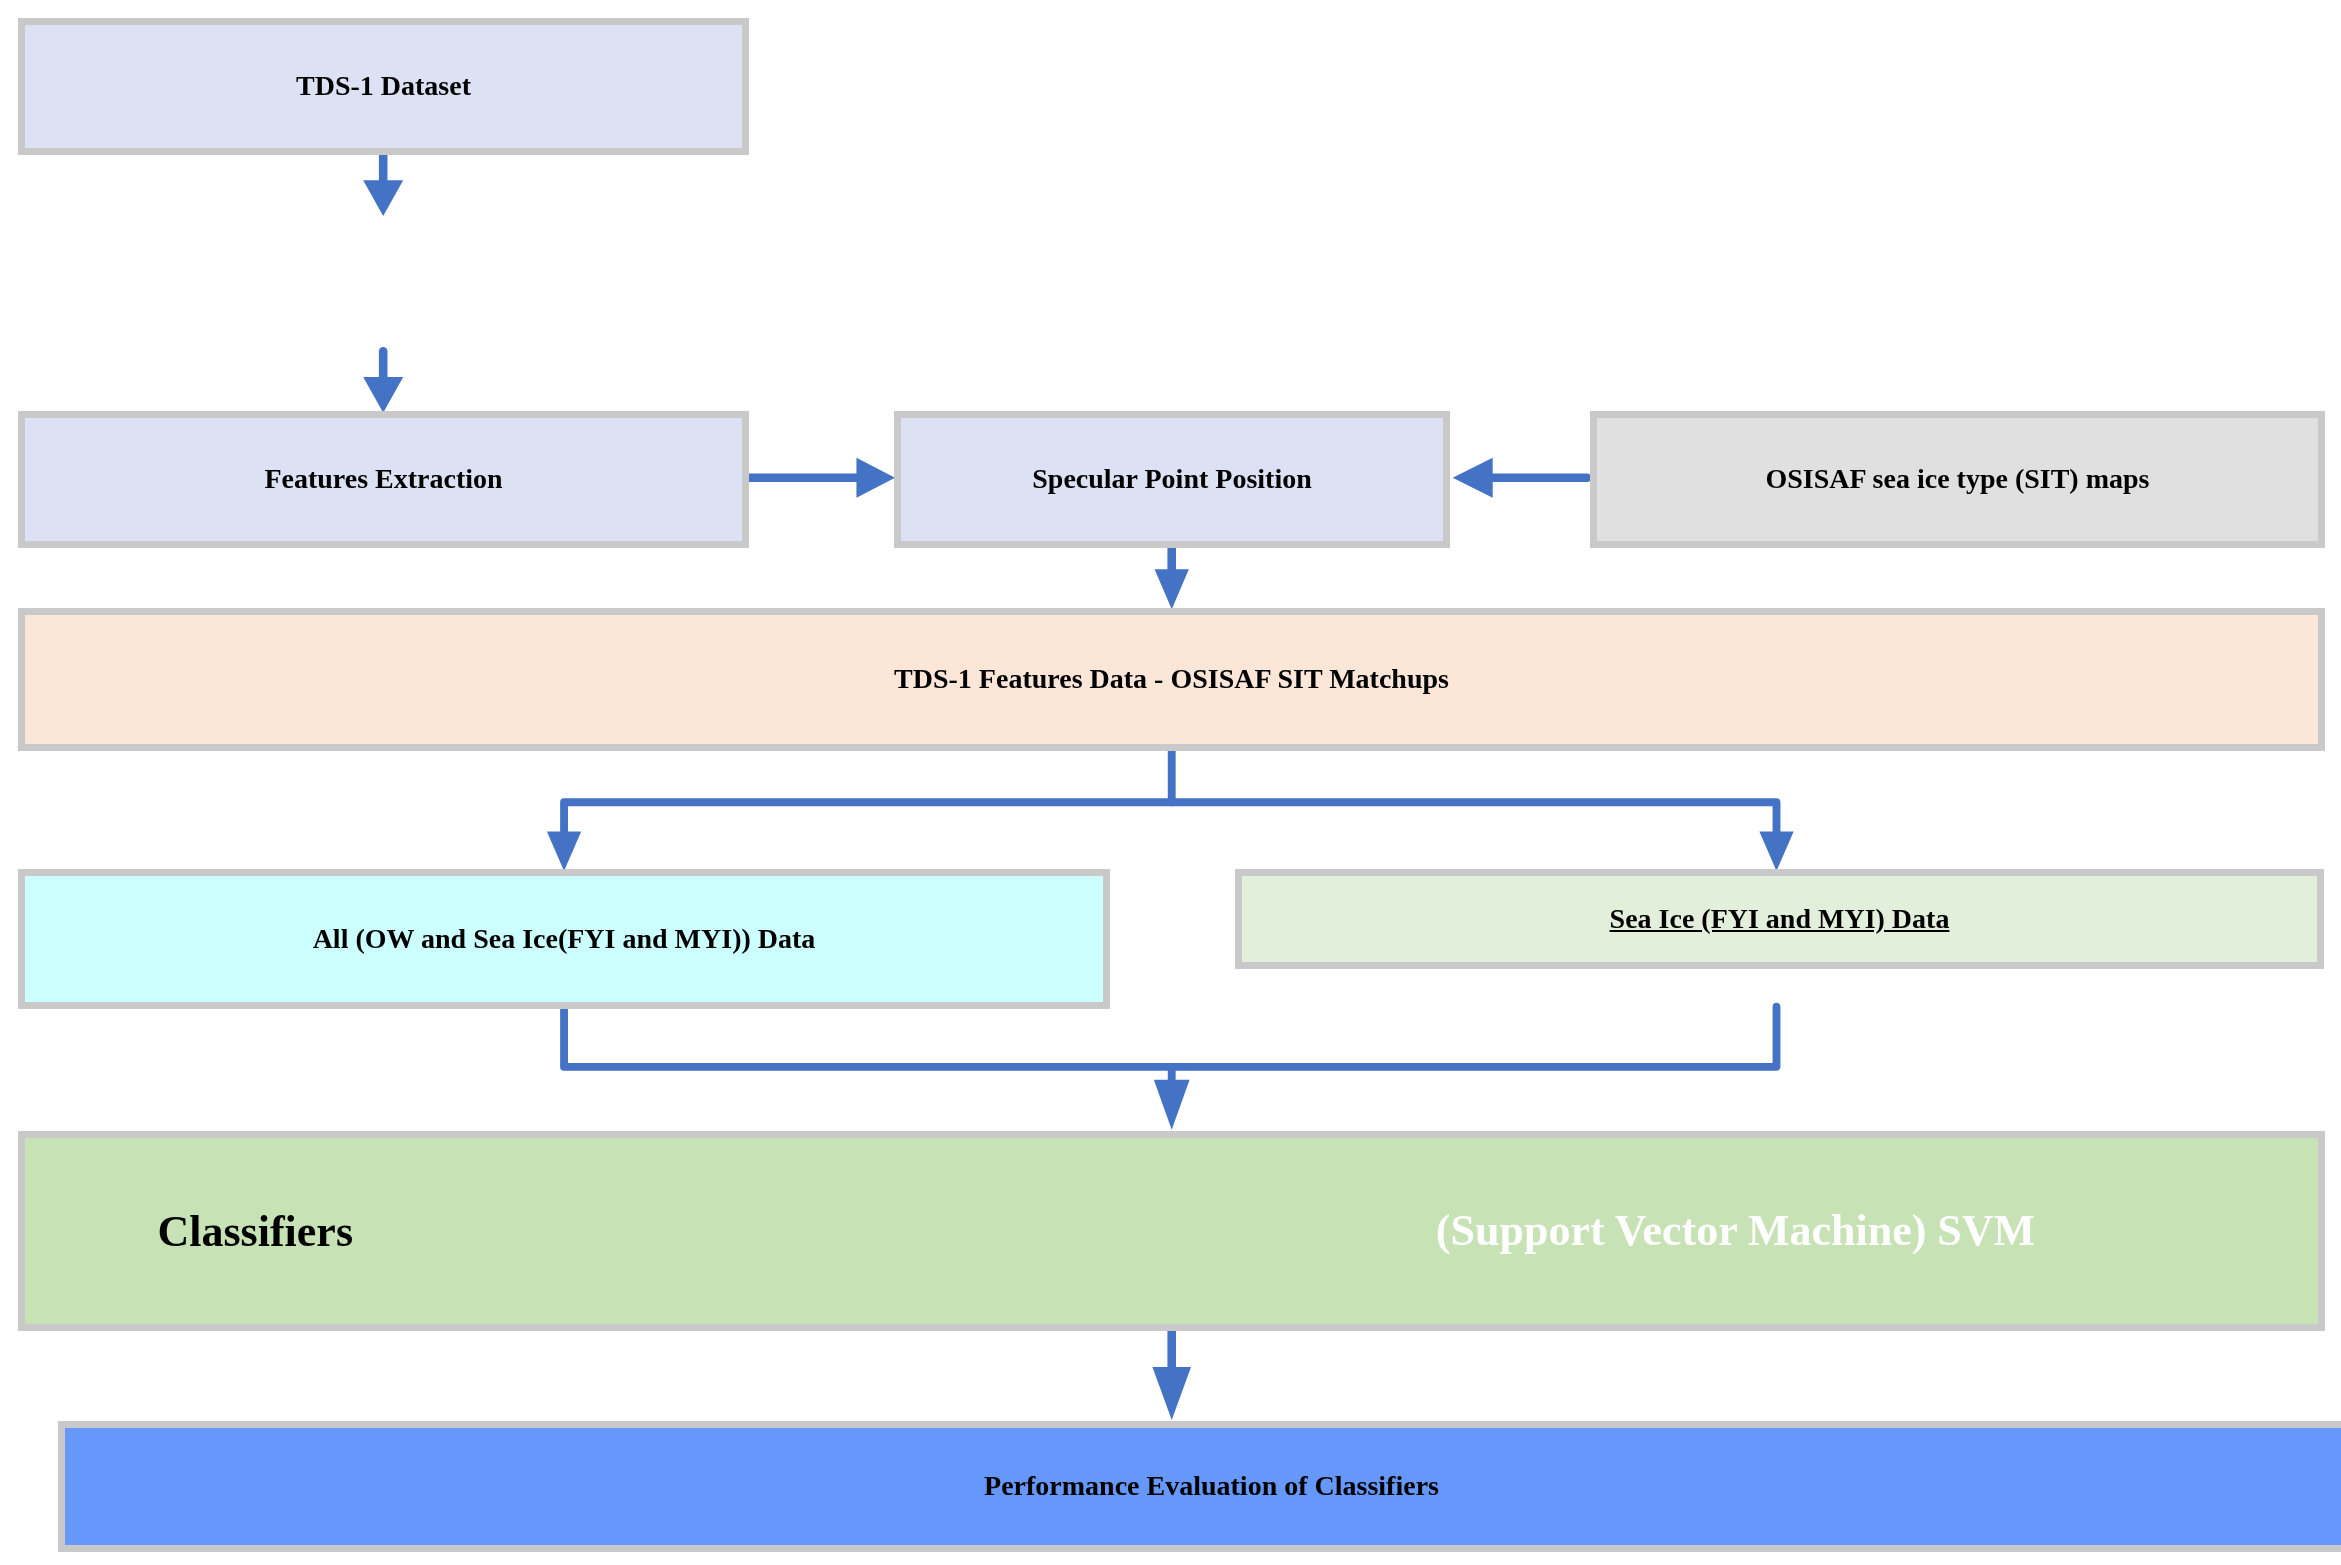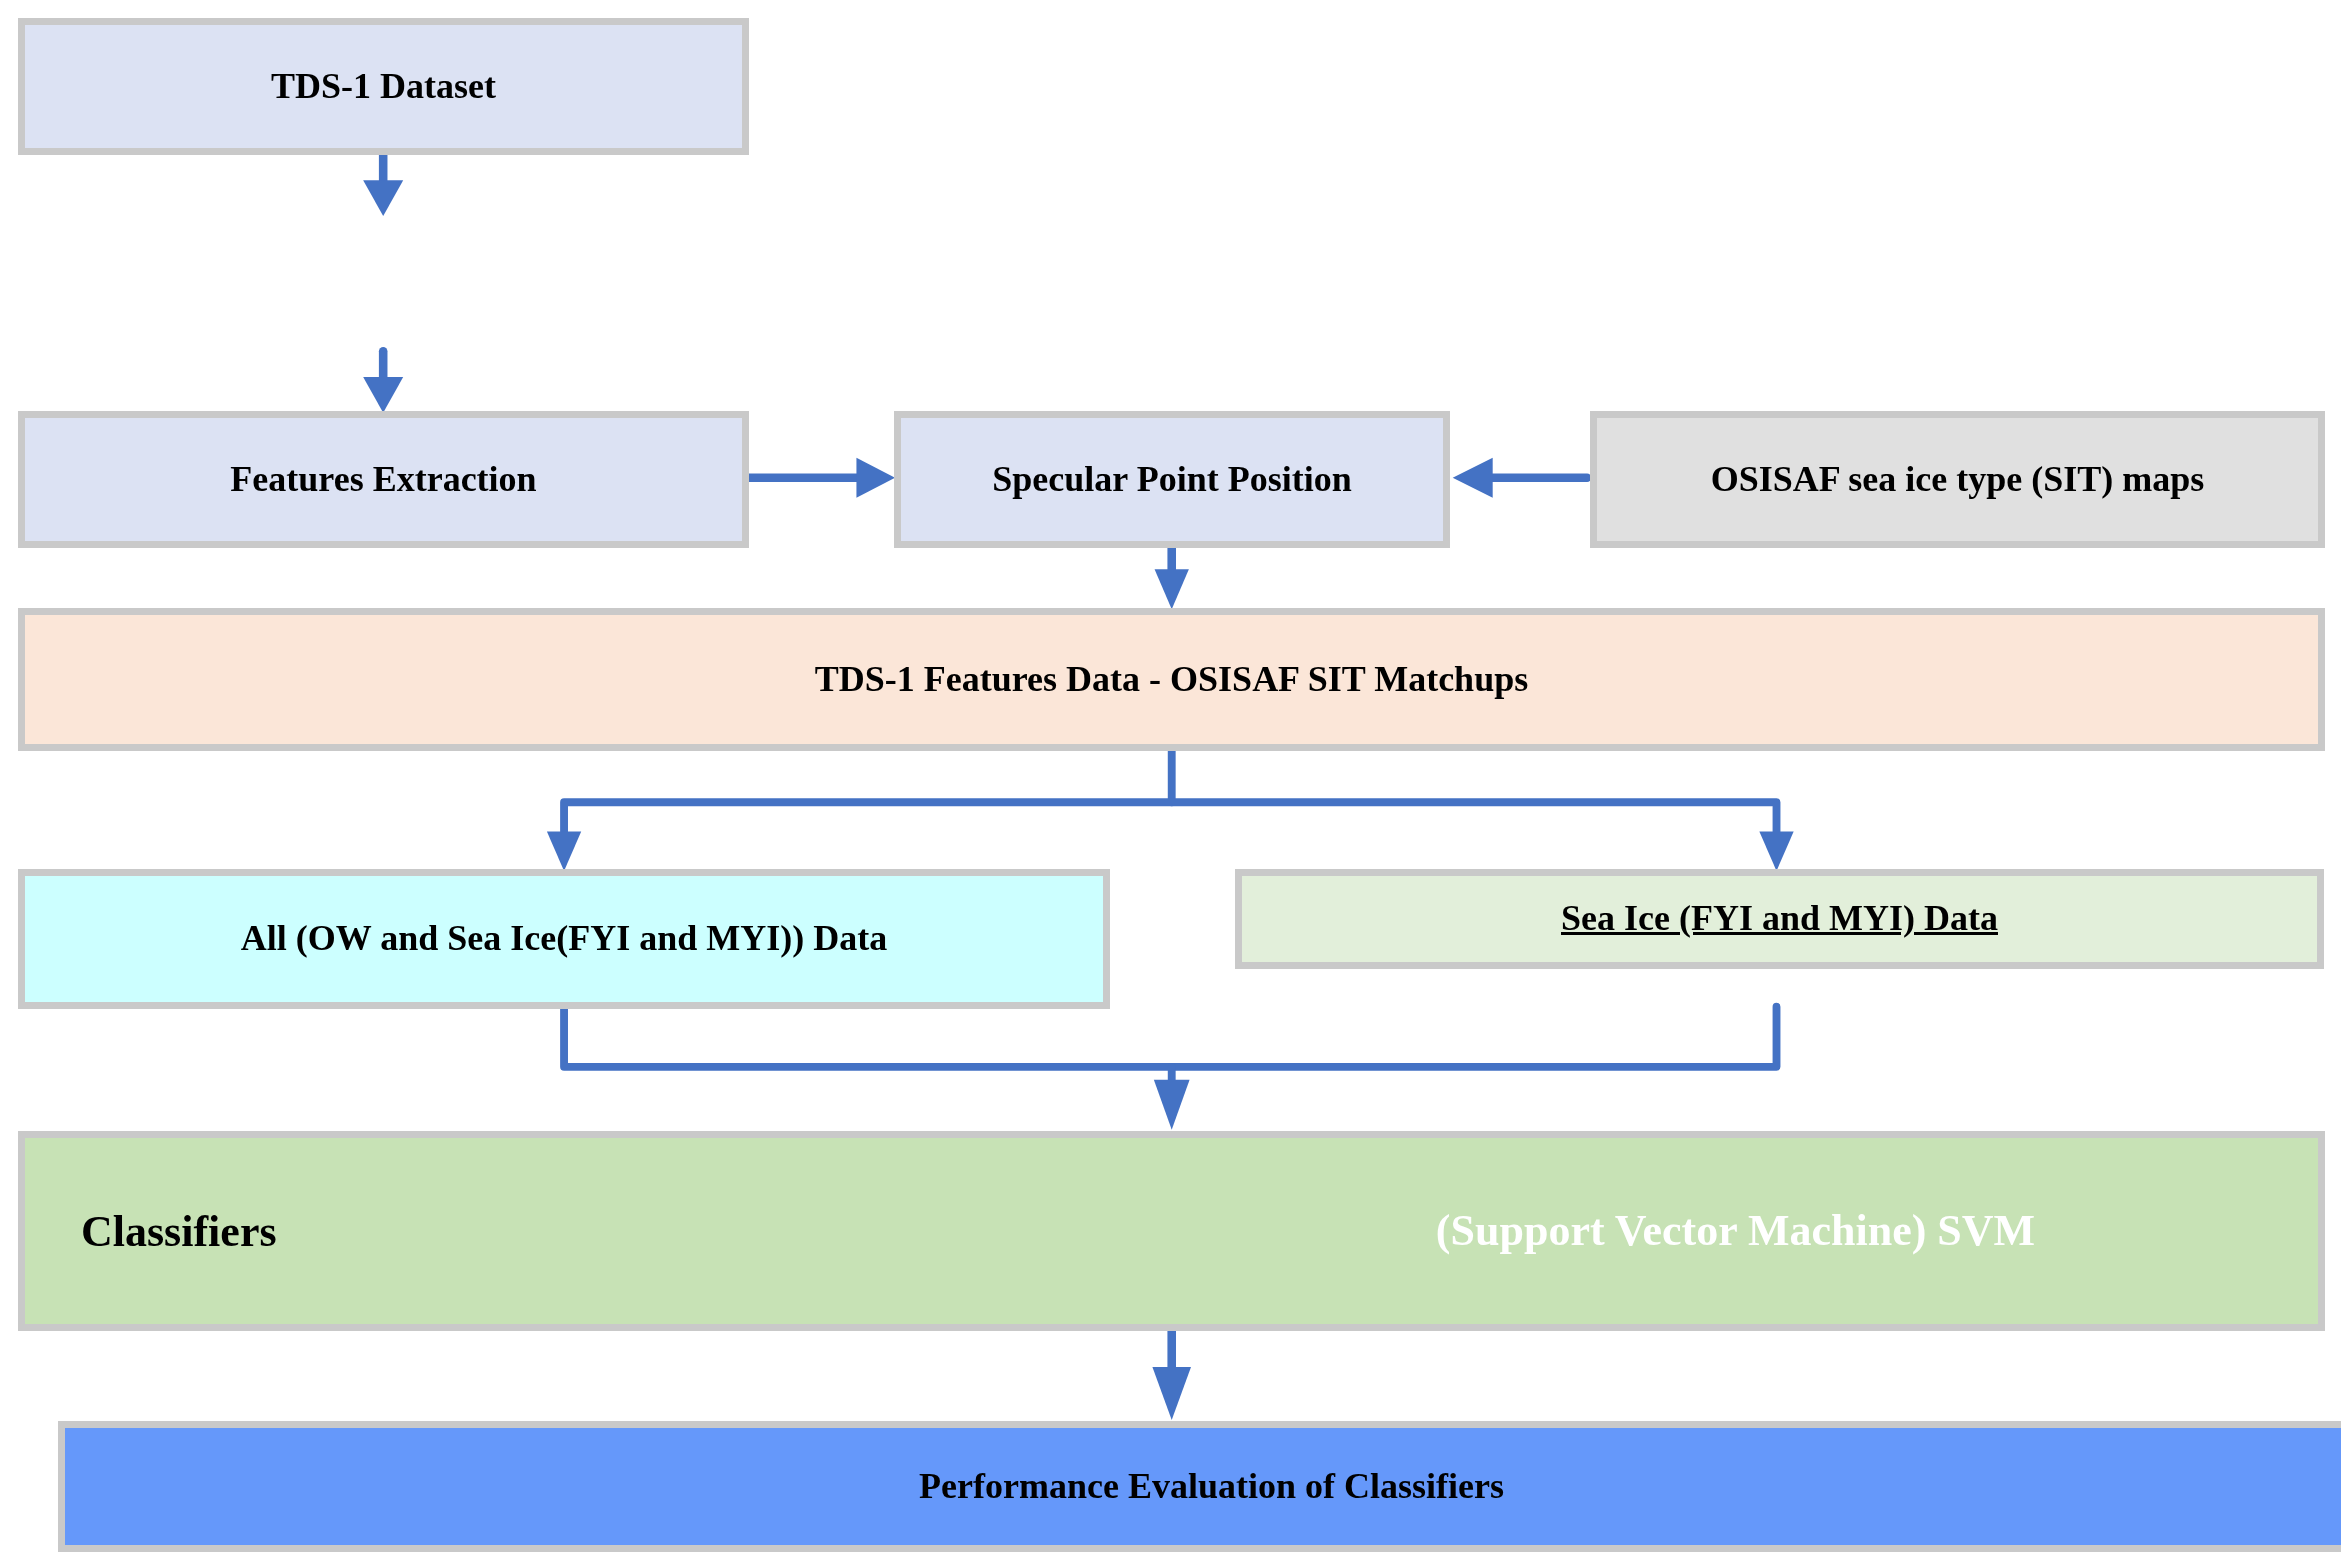--- a/index.html
+++ b/index.html
@@ -10,40 +10,40 @@
     font-family:"Liberation Serif","DejaVu Serif",serif;
     font-weight:bold;
     color:#000000;
   }
   .node{
     position:absolute;
     box-sizing:border-box;
     border:7.9px solid #c9c9c9;
     display:flex;align-items:center;justify-content:center;
     text-align:center;
-    font-size:36px;
+    font-size:28px;
     line-height:1.15;
   }
   .lavender{background:#dce2f3;}
   .grayfill{background:#e0e0e0;}
   .peach{background:#fbe6d8;}
   .cyan{background:#ccffff;}
   .ltgreen{background:#e2efda;}
   .clsband{background:#c7e2b5;}
   .perf{background:#6598fa;}
   .hexlabel{
     position:absolute;
     display:flex;align-items:center;justify-content:center;
     text-align:center;
     font-size:44px;color:#ffffff;
   }
   .clslabel{
     position:absolute;
     display:flex;align-items:center;
-    font-size:44px;color:#000000;
+    font-size:44px;color:#000000;justify-content:flex-end;
   }
   svg.overlay{position:absolute;left:0;top:0;width:2342px;height:1566px;}
 </style>
 </head>
 <body>
 
 <div class="canvas">
 
   <svg class="overlay" viewBox="0 0 3276 2190">
     <g fill="#4472c4" stroke="#4472c4">

